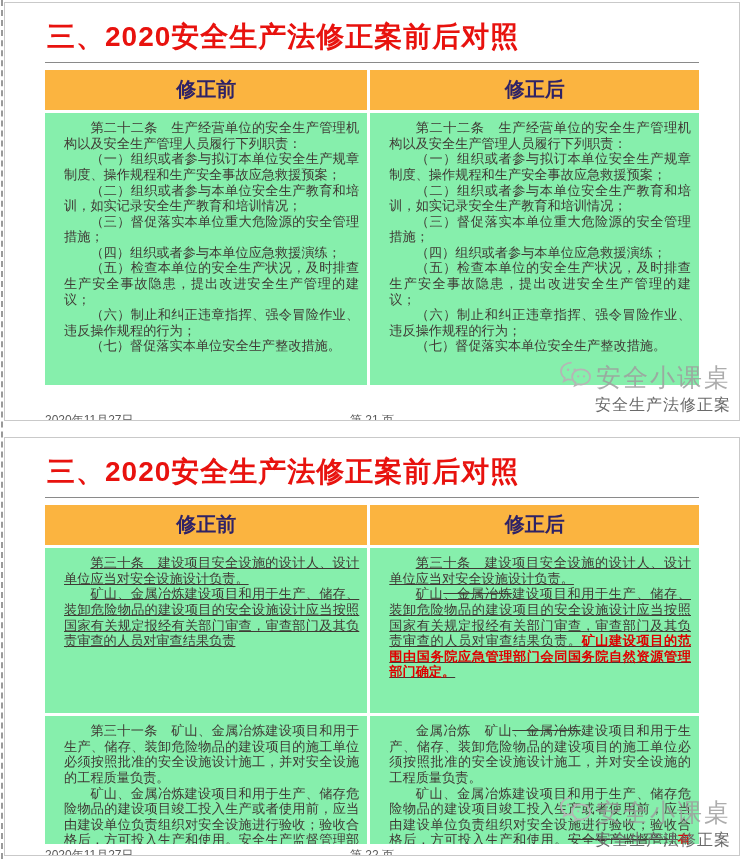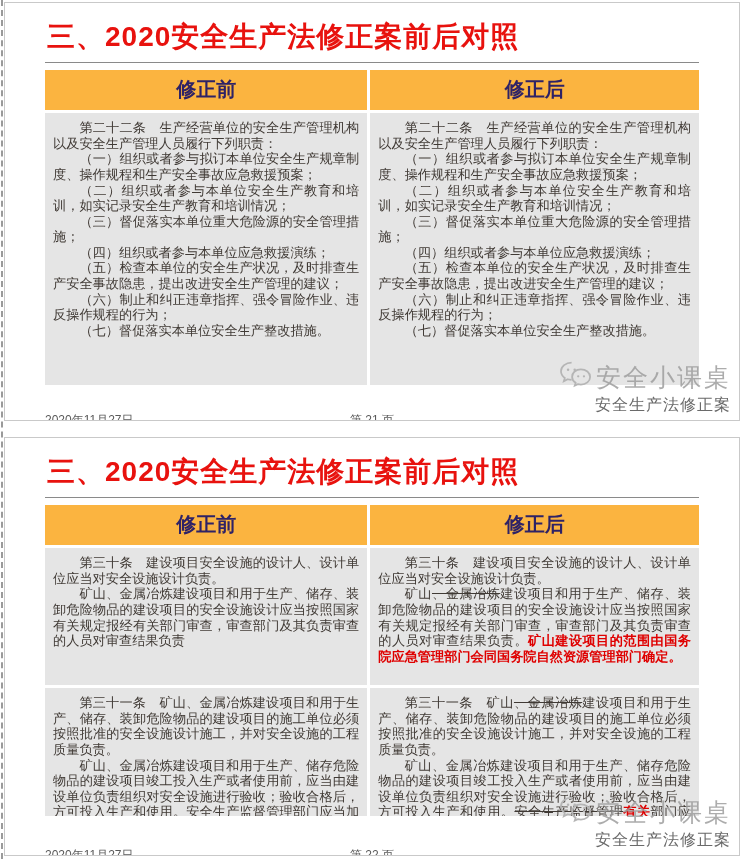--- a/index.html
+++ b/index.html
@@ -26,25 +26,25 @@
   }
   .rule{border-top:1px solid #8a8a8a;margin-top:9px;}
   .cmp-table{margin-top:7px;border-radius:29px;}
   .grid2{display:grid;grid-template-columns:1fr 1.02fr;gap:3px;}
   .th{
     background:#FBB440;color:#2E2266;font-weight:bold;font-size:20px;
     text-align:center;padding:6px 0 7px 0;
   }
   .trow{margin-top:3px;}
   .td{
-    background:#e5e5e5;color:#403A35;font-size:13.2px;line-height:1.18;
-    padding:7px 8px 5px 8px;box-sizing:border-box;overflow:hidden;
+    background:#86efac;color:#403A35;font-size:13.2px;line-height:1.18;
+    padding:7px 8px 5px 19px;box-sizing:border-box;overflow:hidden;
   }
   .s1 .td{height:272px;}
-  .s2 .row1 .td{height:137px;}
+  .s2 .row1 .td{height:165px;text-decoration:underline;}
   .s2 .row2 .td{height:128px;}
   .para{margin:0;text-indent:2em;text-align:justify;}
   .para .red{color:#DF0000;font-weight:bold;}
   .para .strike{text-decoration:line-through;}
   .footer{
     position:absolute;left:40px;right:40px;bottom:11px;
     font-size:12px;color:#595959;height:15px;
   }
   .footer .fdate{position:absolute;left:0;}
   .footer .fpage{position:absolute;left:50%;transform:translateX(-50%);}
@@ -135,21 +135,21 @@
             <p class="para"><span>第三十条　建设项目安全设施的设计人、设计单位应当对安全设施设计负责。</span></p>
             <p class="para"><span>矿山</span><span class="strike">、金属冶炼</span><span>建设项目和用于生产、储存、装卸危险物品的建设项目的安全设施设计应当按照国家有关规定报经有关部门审查，审查部门及其负责审查的人员对审查结果负责。</span><span class="red">矿山建设项目的范围由国务院应急管理部门会同国务院自然资源管理部门确定。</span></p>
           </div>
       </div>
       <div class="grid2 trow row2">
         <div class="td">
             <p class="para"><span>第三十一条　矿山、金属冶炼建设项目和用于生产、储存、装卸危险物品的建设项目的施工单位必须按照批准的安全设施设计施工，并对安全设施的工程质量负责。</span></p>
             <p class="para"><span>矿山、金属冶炼建设项目和用于生产、储存危险物品的建设项目竣工投入生产或者使用前，应当由建设单位负责组织对安全设施进行验收；验收合格后，方可投入生产和使用。安全生产监督管理部门应当加强对建设单位验收活动和验收结果的监督核查。</span></p>
           </div>
         <div class="td">
-            <p class="para"><span>第三十一条　矿山</span><span class="strike">、金属冶炼</span><span>建设项目和用于生产、储存、装卸危险物品的建设项目的施工单位必须按照批准的安全设施设计施工，并对安全设施的工程质量负责。</span></p>
+            <p class="para"><span>金属冶炼　矿山</span><span class="strike">、金属冶炼</span><span>建设项目和用于生产、储存、装卸危险物品的建设项目的施工单位必须按照批准的安全设施设计施工，并对安全设施的工程质量负责。</span></p>
             <p class="para"><span>矿山、金属冶炼建设项目和用于生产、储存危险物品的建设项目竣工投入生产或者使用前，应当由建设单位负责组织对安全设施进行验收；验收合格后，方可投入生产和使用。</span><span class="strike">安全生产监督管理</span><span class="red">有关</span><span>部门应当加强对建设单位验收活动和验收结果的监督核查</span><span class="red">进行抽查</span></p>
           </div>
       </div>
     </div>
     <div class="footer">
       <span class="fdate">2020年11月27日</span>
       <span class="fpage">第 22 页</span>
     </div>
   </div>
   <div class="watermark">

